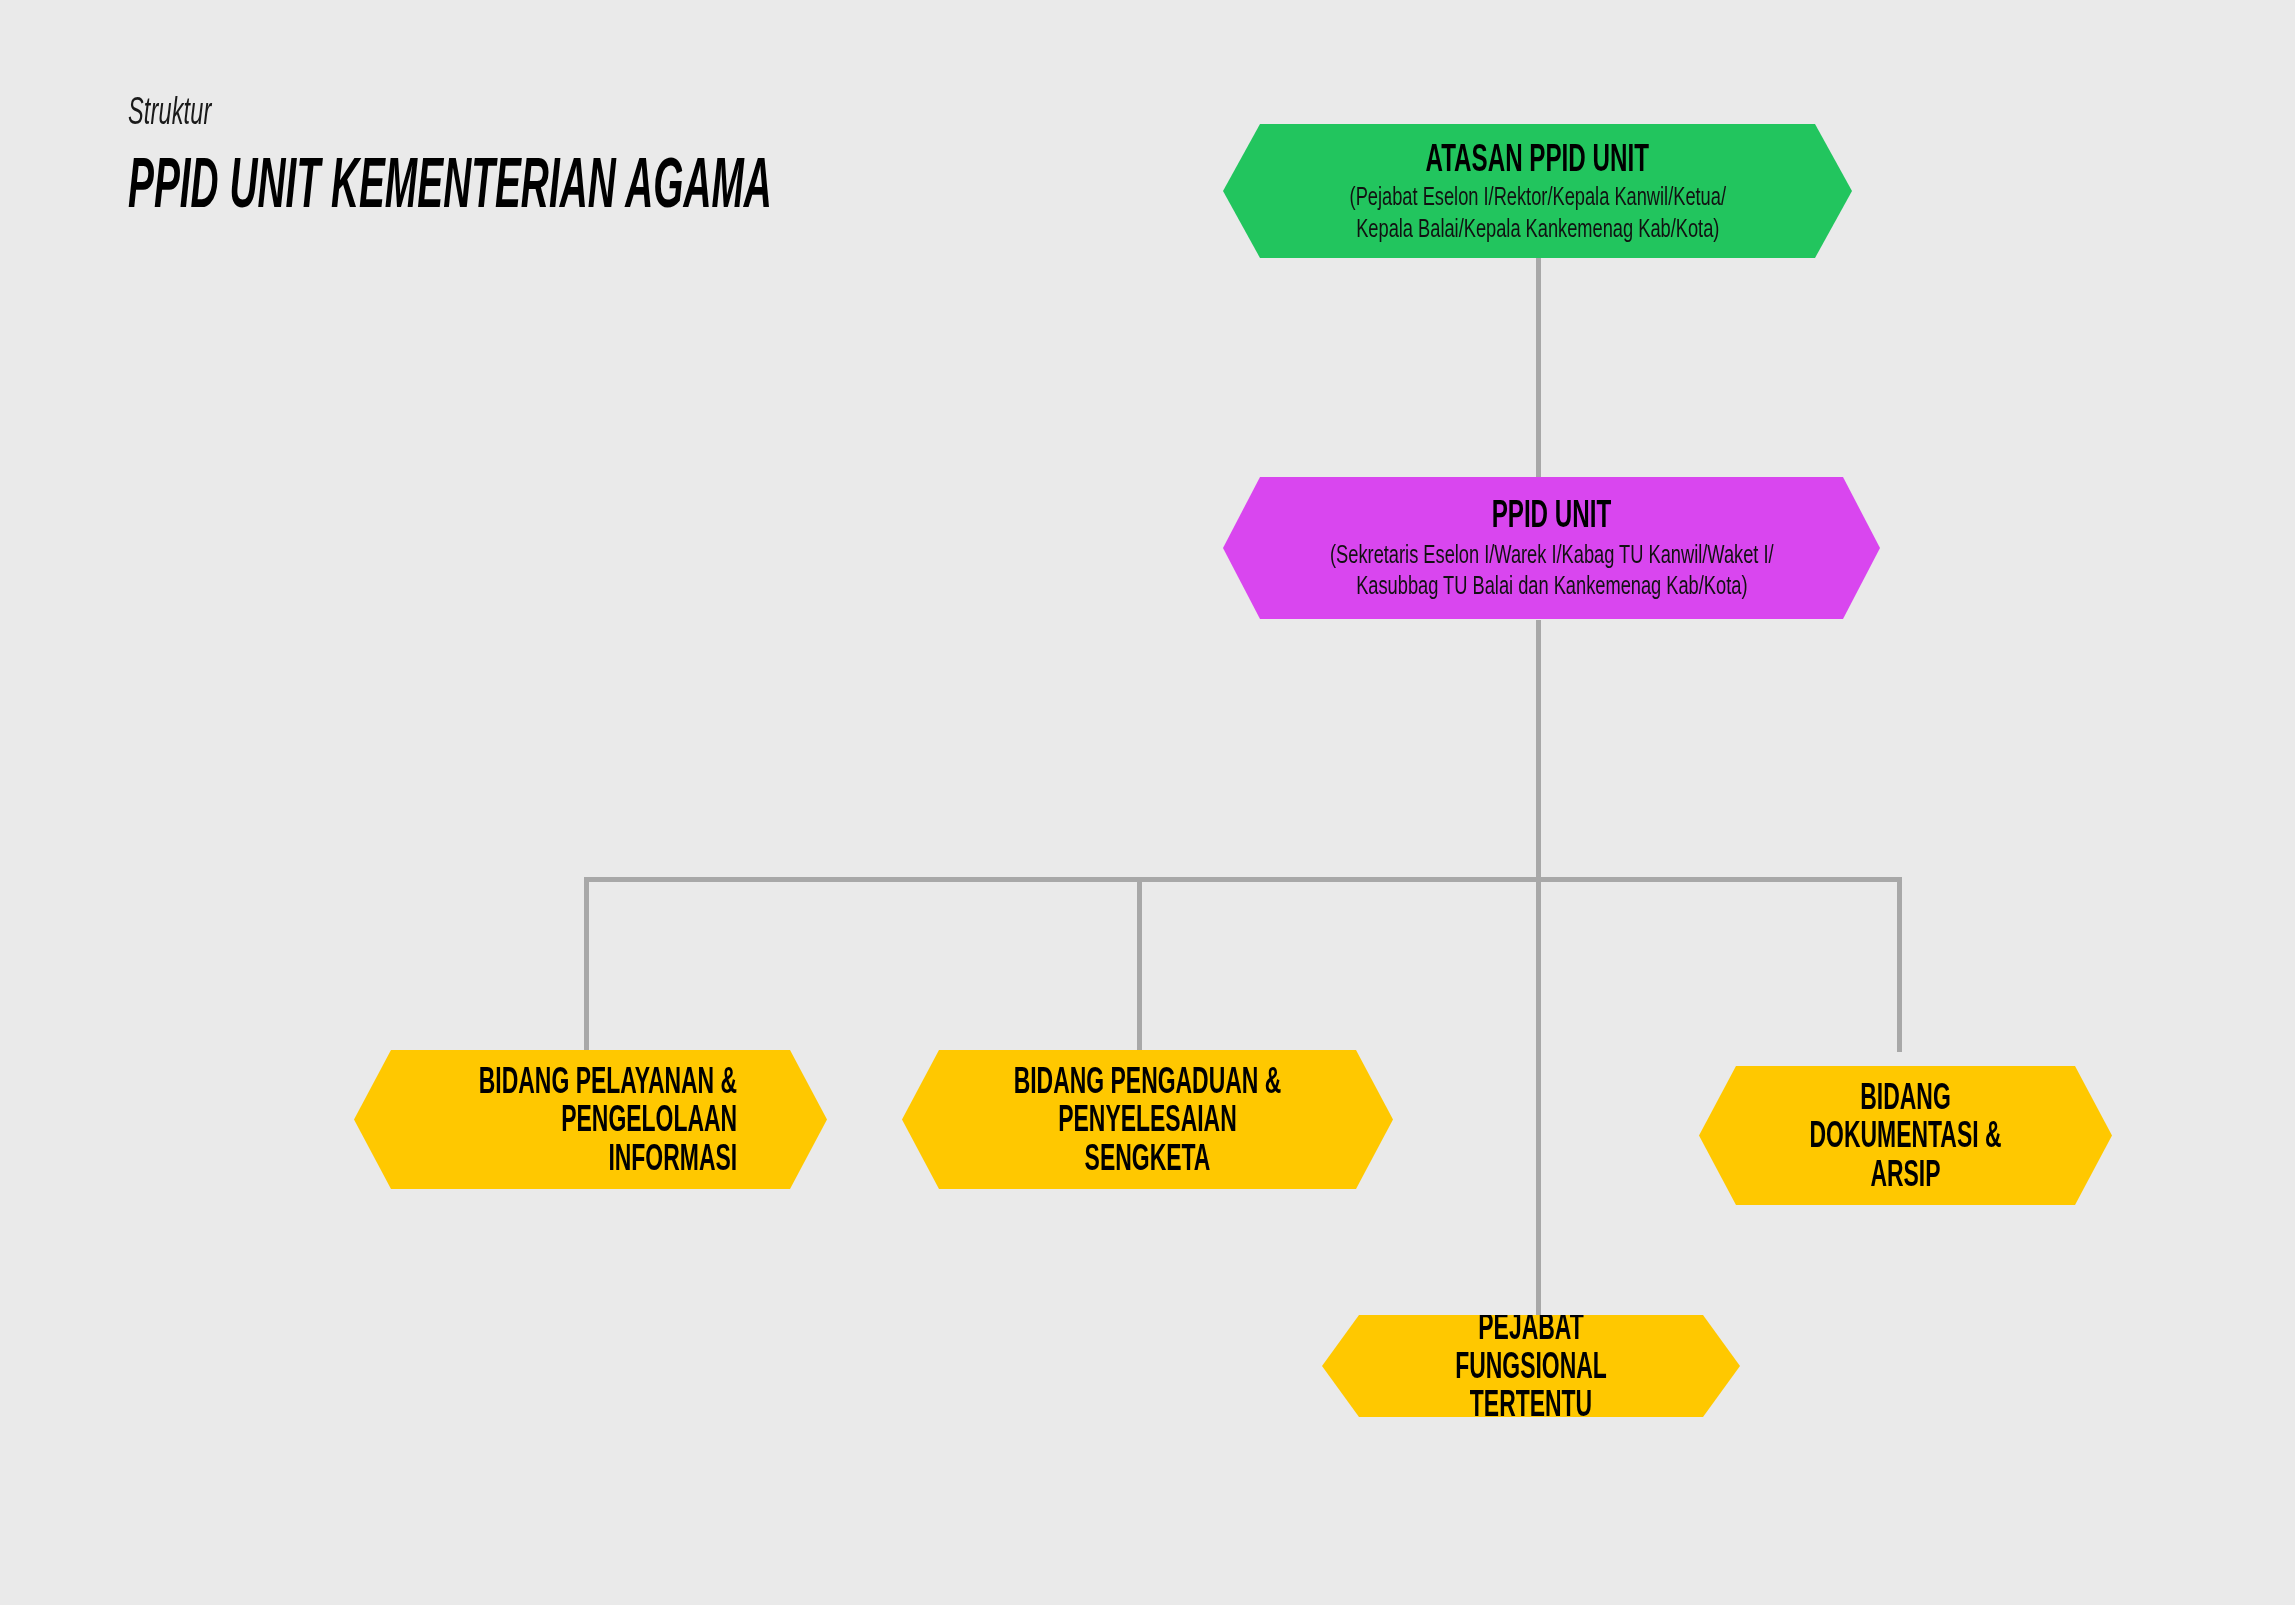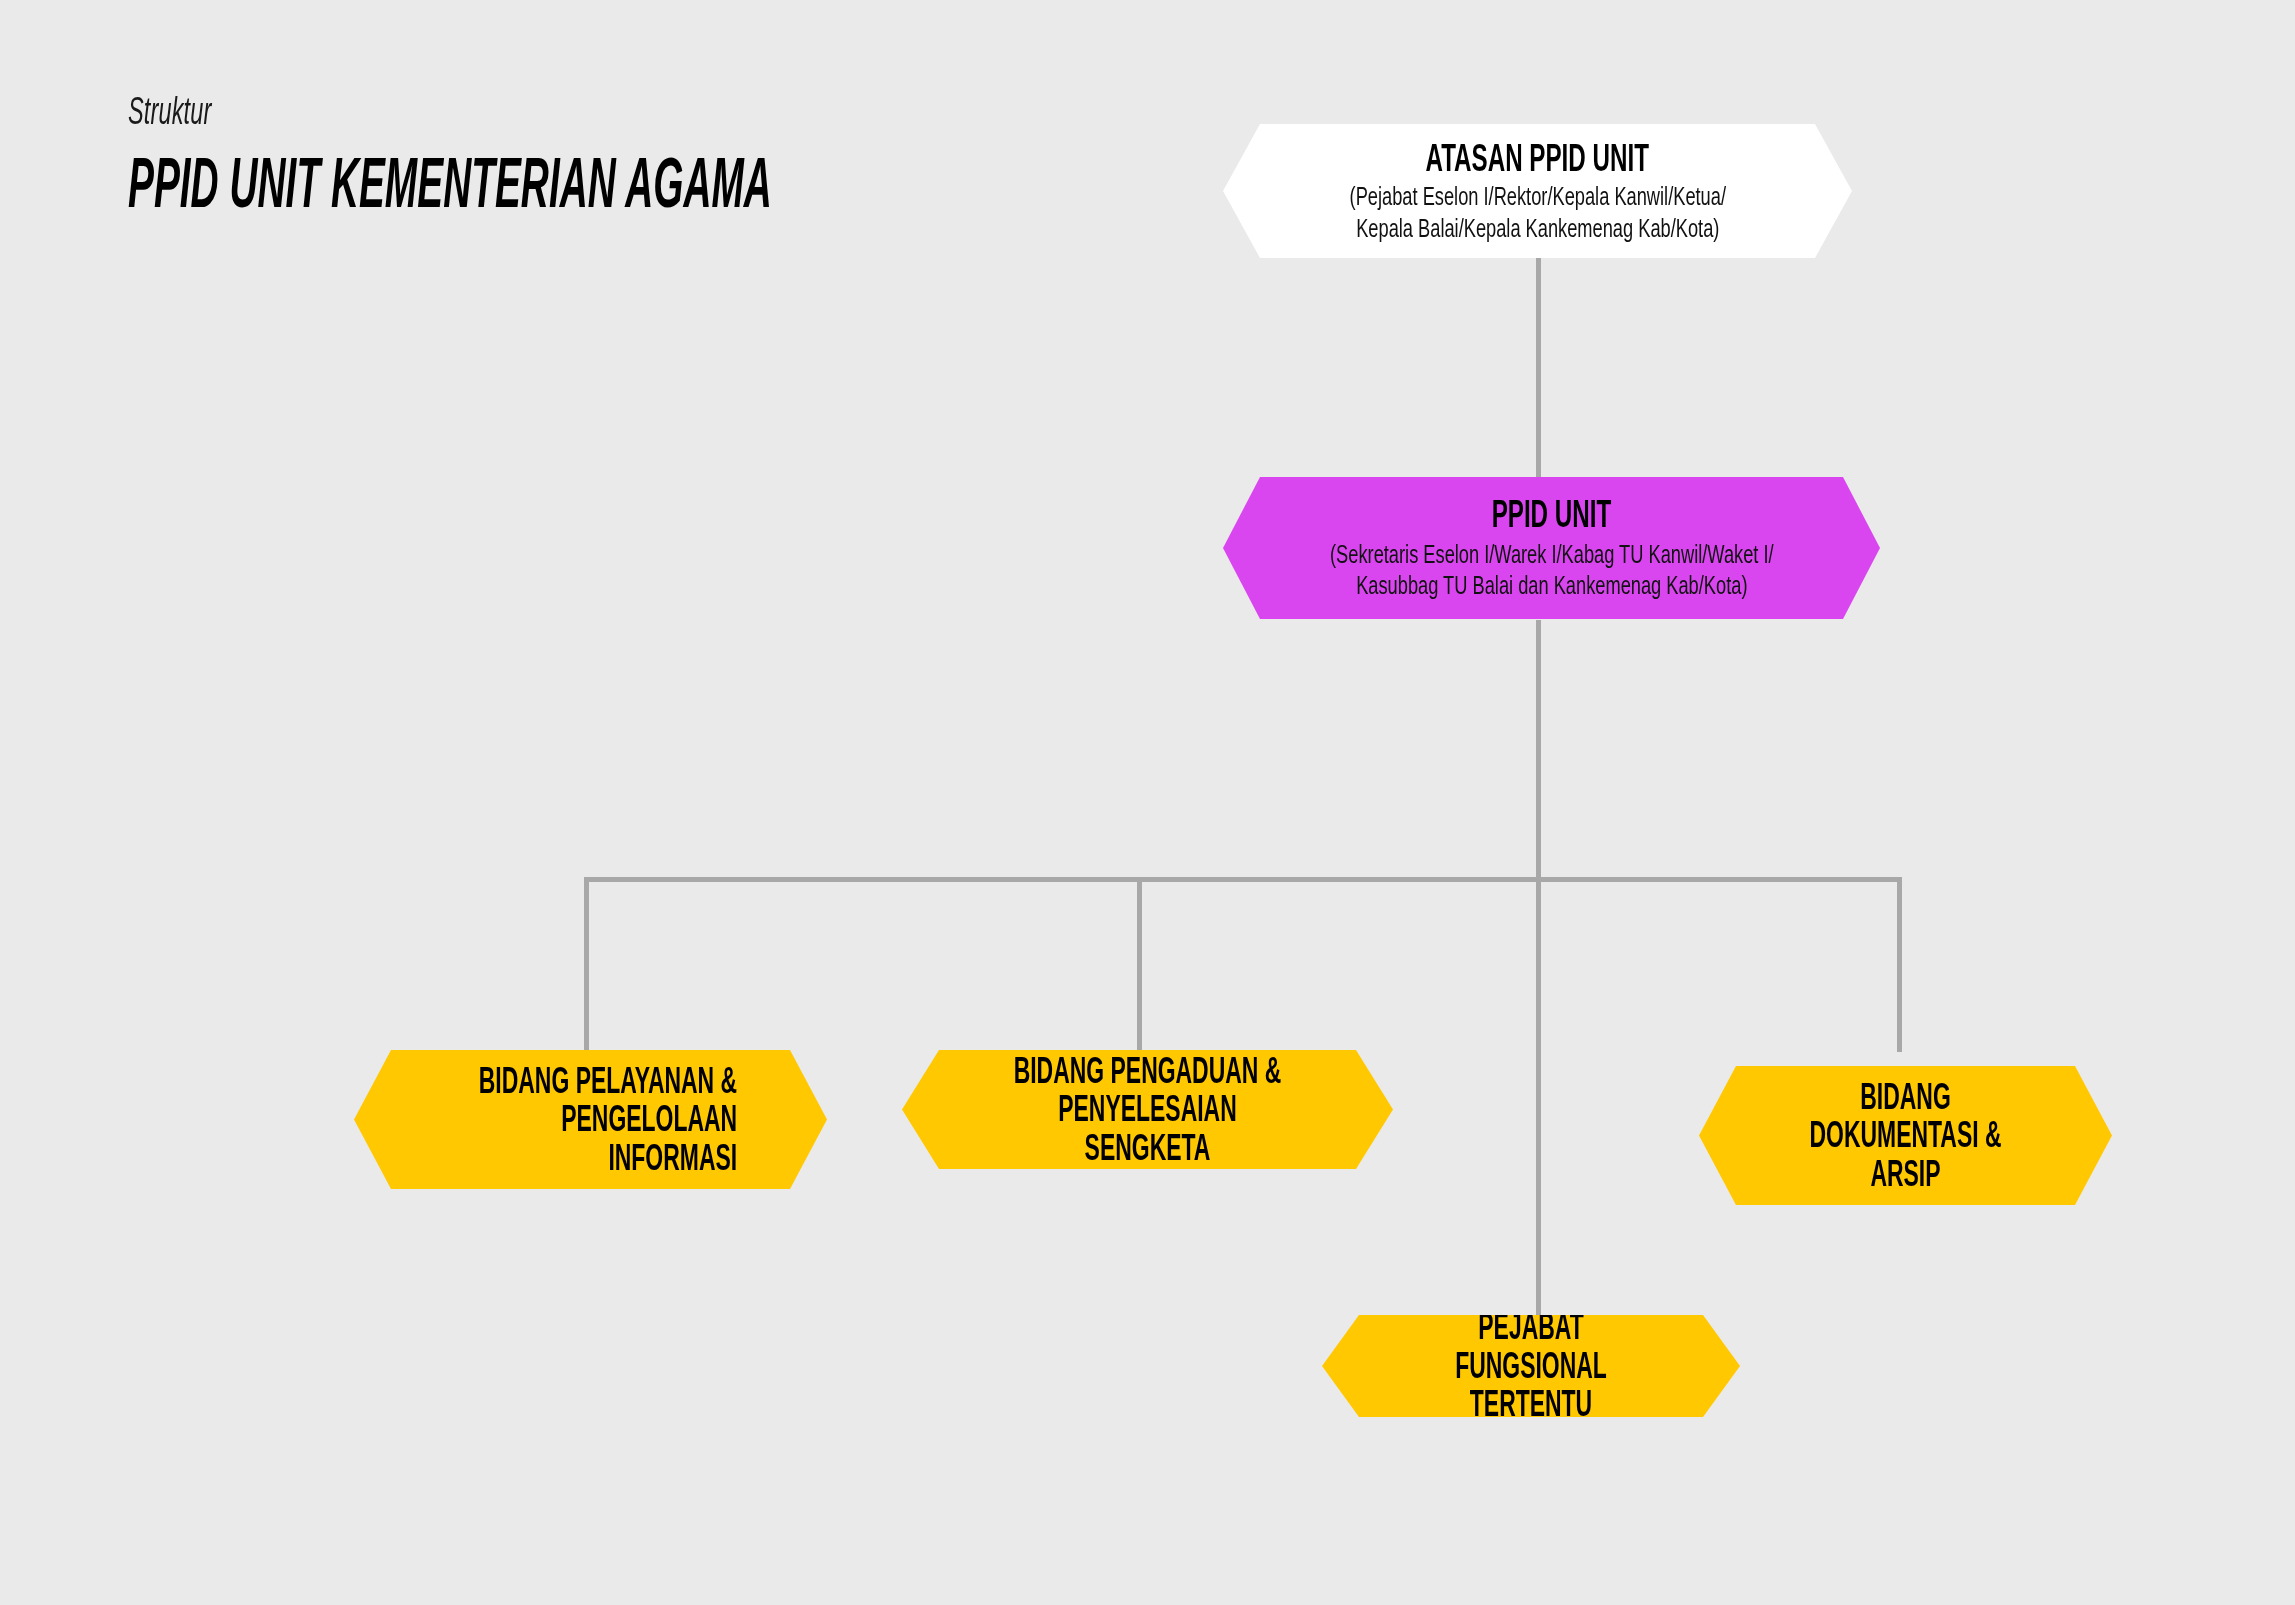--- a/index.html
+++ b/index.html
@@ -62,21 +62,21 @@
     position: absolute;
     display: flex;
     flex-direction: column;
     align-items: center;
     justify-content: center;
     text-align: center;
     box-sizing: border-box;
     clip-path: polygon(37px 0%, calc(100% - 37px) 0%, 100% 50%,
                        calc(100% - 37px) 100%, 37px 100%, 0% 50%);
   }
-  .node.teal   { background: #ffffff; text-align: center; }
+  .node.teal   { background: #22c55e; text-align: center; }
   .node.orange { background: #d946ef; }
   .node.yellow { background: #FFC800; }
 
   .node-title {
     font-family: "Liberation Sans", sans-serif;
     font-weight: 700;
     color: #000000;
     line-height: 1.04;
     transform: scaleX(0.62);
     white-space: pre-line;
@@ -133,21 +133,21 @@
     <div class="node-title">PPID UNIT</div>
     <div class="node-sub">(Sekretaris Eselon I/Warek I/Kabag TU Kanwil/Waket I/
 Kasubbag TU Balai dan Kankemenag Kab/Kota)</div>
   </div>
 
   <div class="node yellow node-leaf" style="left:354px; top:1050px; width:473px; height:139px;text-align:right;">
     <div class="node-title">BIDANG PELAYANAN &amp;
 PENGELOLAAN INFORMASI</div>
   </div>
 
-  <div class="node yellow node-leaf" style="left:902px; top:1050px; width:491px; height:119px;">
+  <div class="node yellow node-leaf" style="left:902px; top:1050px; width:491px; height:139px;">
     <div class="node-title">BIDANG PENGADUAN &amp;
 PENYELESAIAN SENGKETA</div>
   </div>
 
   <div class="node yellow node-leaf" style="left:1699px; top:1050px; width:413px; height:139px;margin-top:16px;">
     <div class="node-title">BIDANG DOKUMENTASI &amp;
 ARSIP</div>
   </div>
 
   <div class="node yellow node-leaf" style="left:1322px; top:1315px; width:418px; height:102px;">

